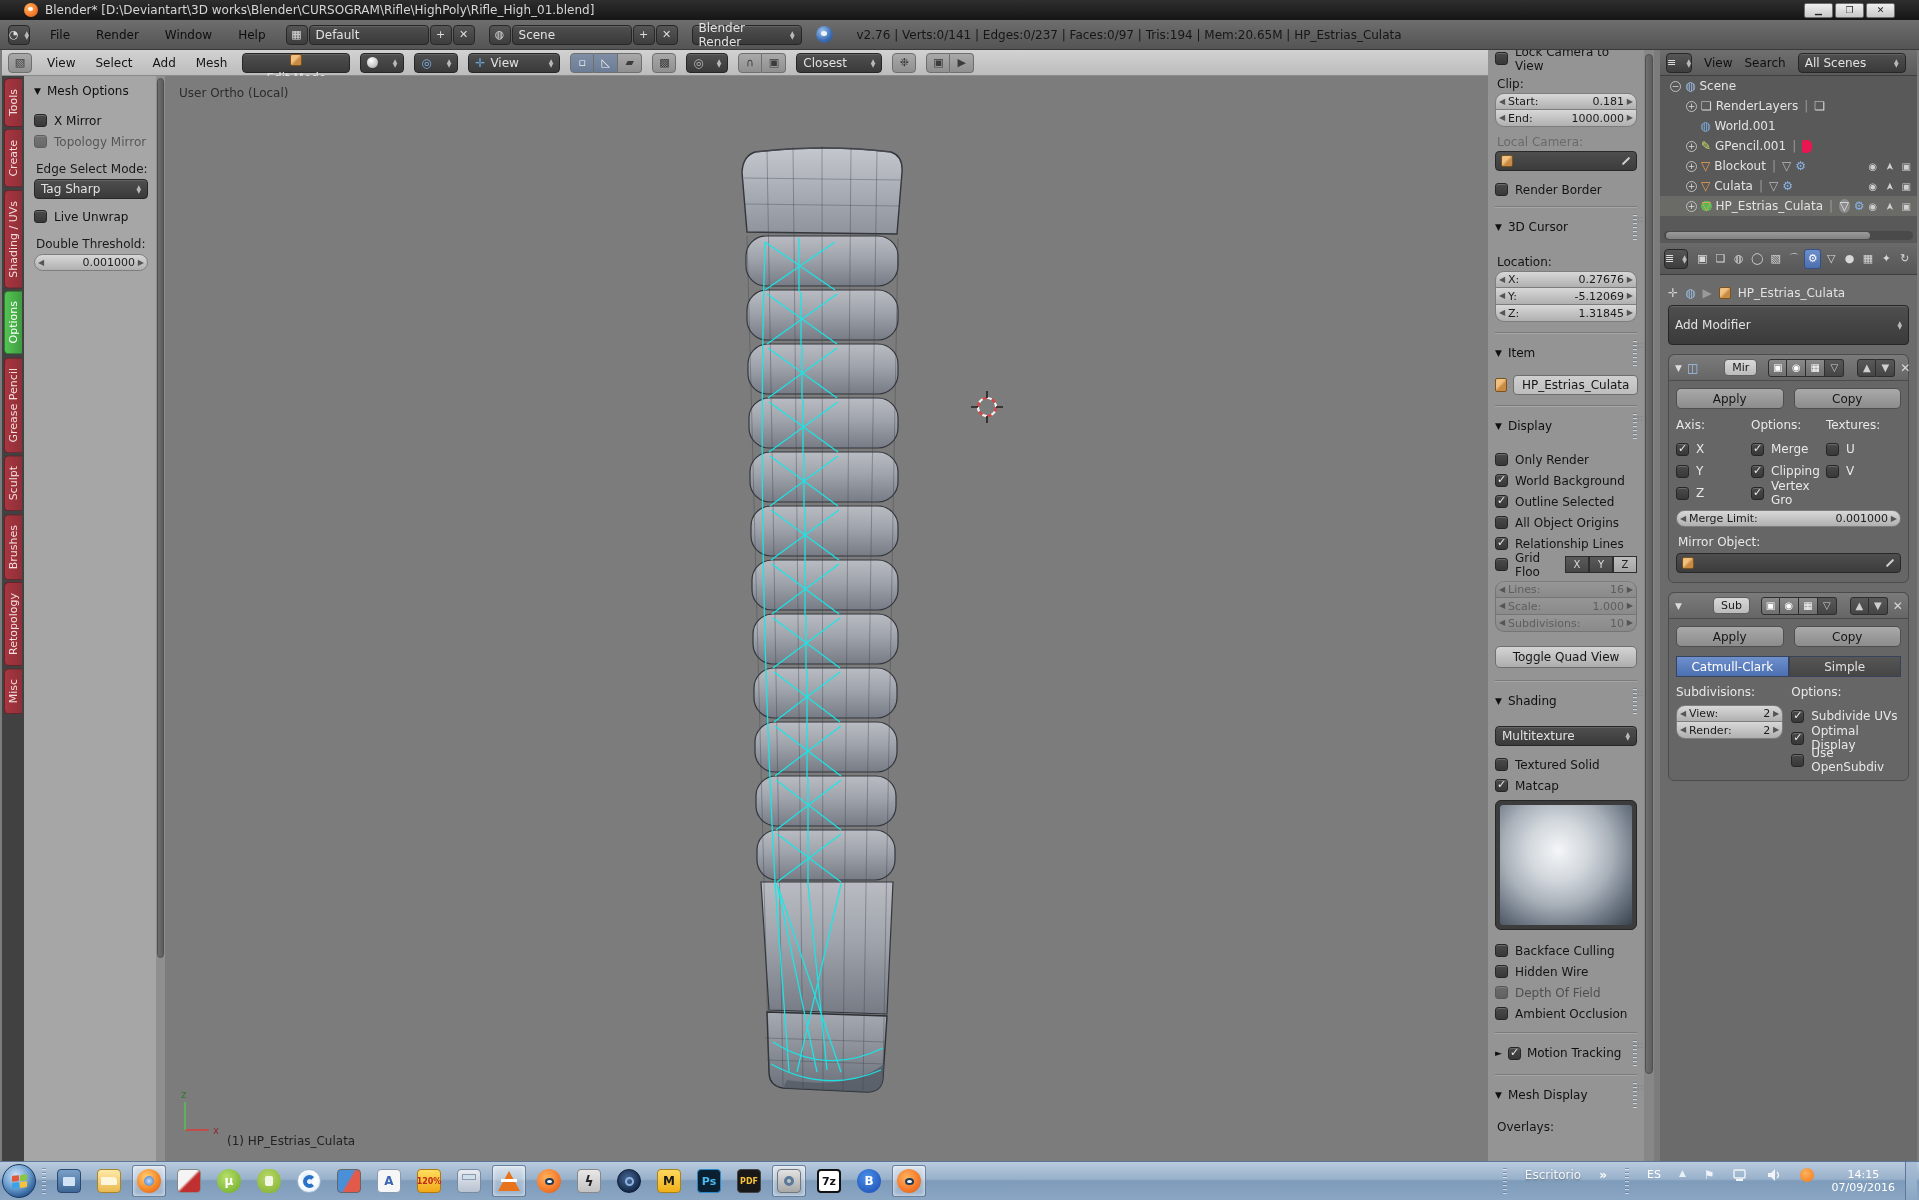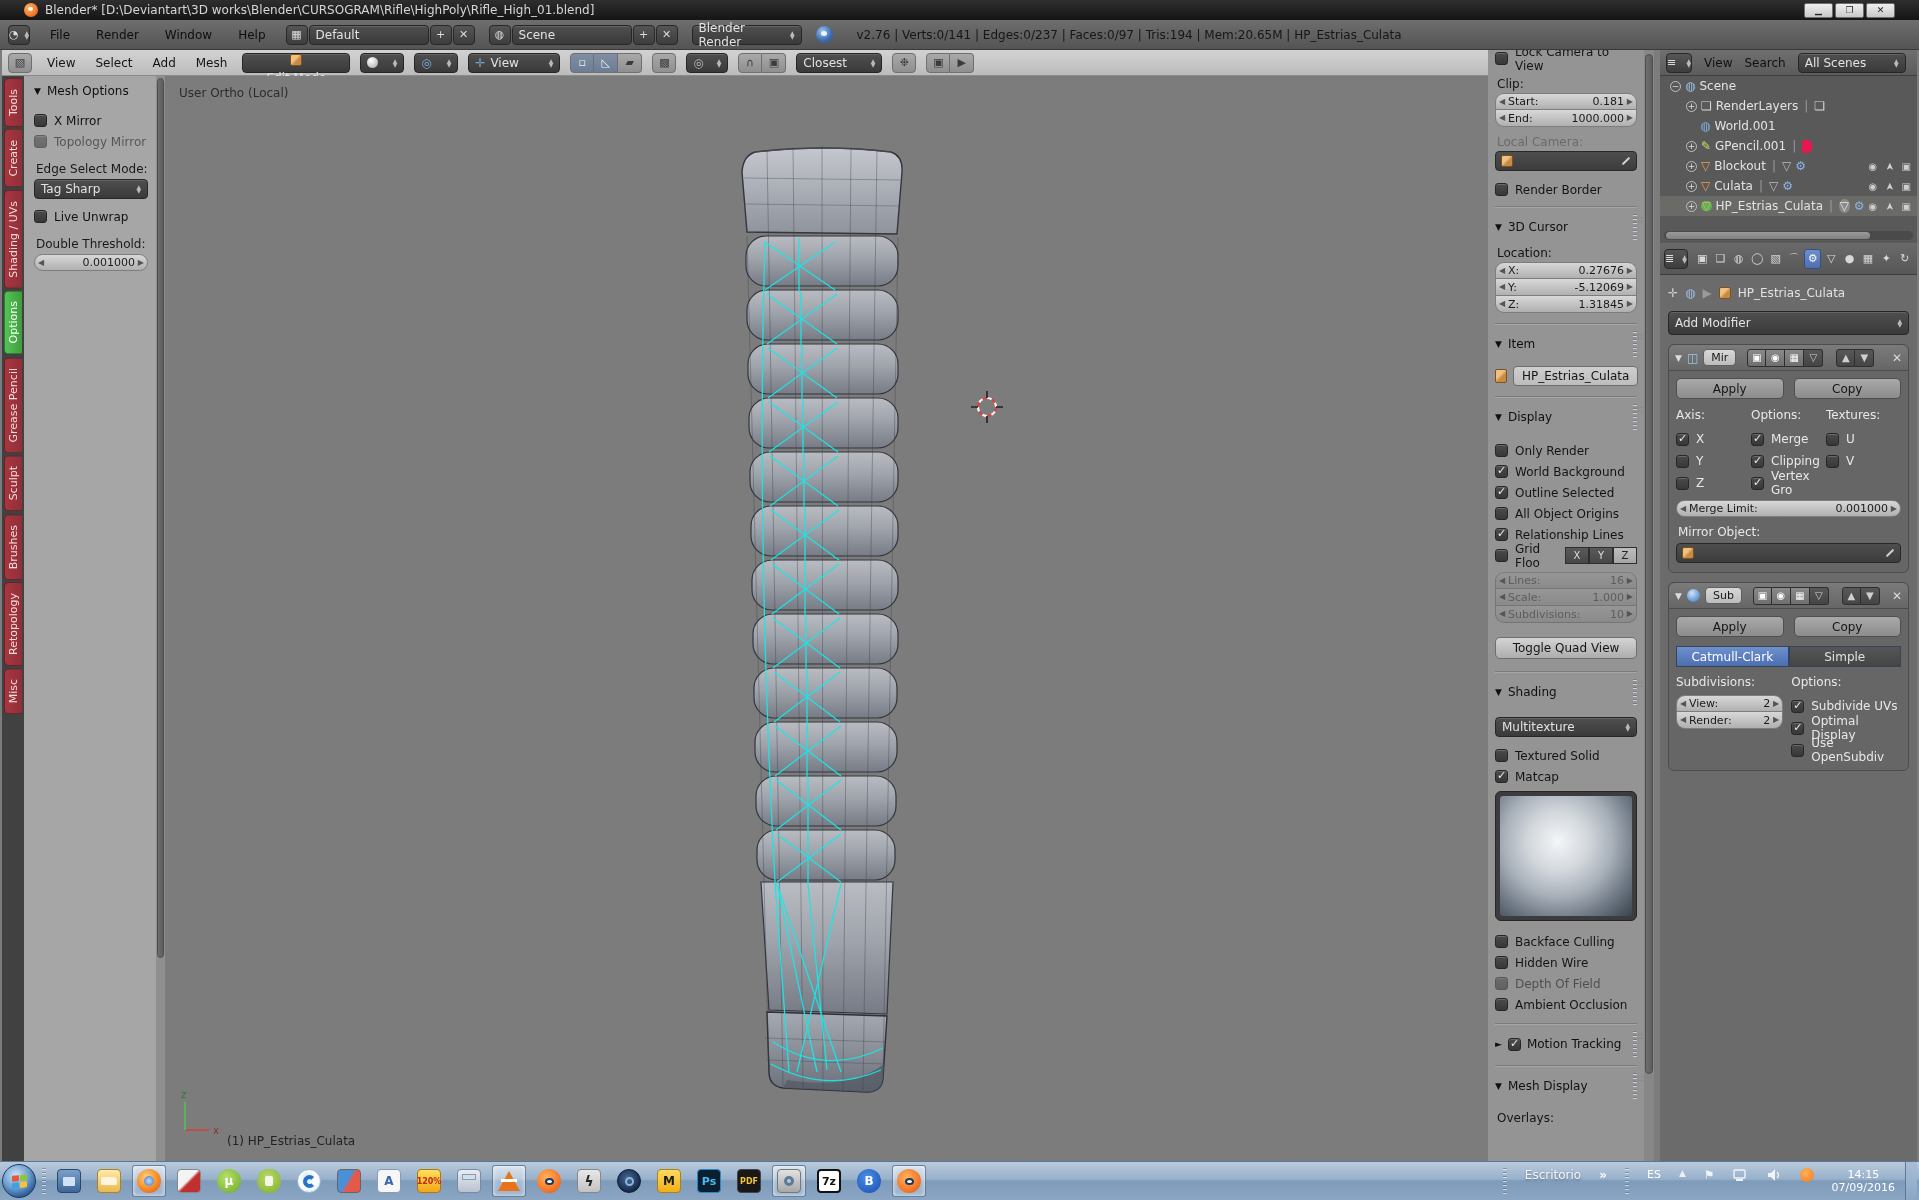--- a/index.html
+++ b/index.html
@@ -114,21 +114,21 @@
 
   #propshdr { position:absolute; left:1660px; top:243px; width:257px; height:32px; background:linear-gradient(#6a6a6a,#575757); border-bottom:1px solid #3e3e3e;
               display:flex; align-items:center; gap:2px; padding:0 4px; }
   .ptab { width:18px; height:20px; border-radius:3px; display:flex; align-items:center; justify-content:center; font-size:11px; color:#d8d8d8; }
   .ptab.active { background:linear-gradient(#6d8fca,#4d6fae); border:1px solid #32508a; color:#fff; }
   #propsbody { position:absolute; left:1660px; top:275px; width:257px; height:886px; background:#6b6b6b; color:#e6e6e6; padding:6px 8px; font-size:12px; }
   #propsbody .crumb { display:flex; align-items:center; gap:7px; height:24px; color:#e2e2e2; }
   .modpanel { border:1px solid #4c4c4c; border-radius:6px; margin-top:9px; background:rgba(0,0,0,.04); }
   .modhdr { height:26px; background:linear-gradient(#7b7b7b,#666); border-bottom:1px solid #4c4c4c; border-radius:6px 6px 0 0;
             display:flex; align-items:center; gap:5px; padding:0 6px; }
-  .modname { background:linear-gradient(#d8d8d8,#bcbcbc); color:#191919; border:1px solid #5f5f5f; border-radius:4px; padding:1px 7px; font-size:11px; }
+  .modname { background:linear-gradient(#d8d8d8,#bcbcbc); color:#191919; border:1px solid #5f5f5f; border-radius:4px; padding:1px 7px; font-size:11px;margin-left:21px; }
   .mbt { width:19px; height:18px; background:linear-gradient(#585858,#454545); border:1px solid #2e2e2e; color:#cfcfcf; font-size:10px;
          display:flex; align-items:center; justify-content:center; }
   .mbt.onb { background:linear-gradient(#8a8a8a,#6f6f6f); color:#fff; }
   .mgroup { display:flex; } .mgroup .mbt { border-left:none; } .mgroup .mbt:first-child { border-left:1px solid #2e2e2e; border-radius:3px 0 0 3px; } .mgroup .mbt:last-child { border-radius:0 3px 3px 0; }
   .modbody { padding:7px 7px 9px 7px; }
   .pbtn { flex:1; height:21px; background:linear-gradient(#a9a9a9,#8c8c8c); border:1px solid #4f4f4f; border-radius:5px; color:#161616;
           display:flex; align-items:center; justify-content:center; }
   .col3 { display:flex; margin-top:9px; }
   .col3 > div { flex:1; }
   .wlbl { color:#e8e8e8; margin-bottom:6px; }
@@ -418,21 +418,21 @@
   <div class="cbrow" style="margin-top:8px;">
     <span class="cb"></span>
     <span>Render Border</span>
   </div>
   <div class="sep"></div>
   <div class="phead">
     <span class="tri">▼</span>
       <span>3D Cursor</span>
       <span class="grip">∷∷</span>
   </div>
-  <div class="lbl" style="margin-top:6px;">Location:</div>
+  <div class="lbl" style="margin-top:15px;">Location:</div>
   <div class="sgroup">
     <div class="slider">
       <span class="arr l">◀</span>
         <span>X:</span>
         <span>0.27676</span>
         <span class="arr r">▶</span>
     </div>
     <div class="slider">
       <span class="arr l">◀</span>
         <span>Y:</span>
@@ -669,21 +669,21 @@
 
 <div id="propsbody">
   <div class="crumb">
     <span style="color:#d0d0d0;">✛</span>
     <span style="color:#9fc0e8;">◍</span>
     <span style="color:#9a9a9a;">▶</span>
     <span class="cube"></span>
     <span>HP_Estrias_Culata</span>
   </div>
 
-  <div class="ddark" style="height:24px;margin-top:6px;">
+  <div class="ddark" style="height:40px;margin-top:0;">
     <span>Add Modifier</span>
       <span class="ud">▲<br>▼</span>
   </div>
 
   <div class="modpanel">
     <div class="modhdr">
       <span style="font-size:9px;color:#dcdcdc;">▼</span>
       <span style="color:#9fc4ef;">◫</span>
       <span class="modname">Mir</span>
       <span class="mgroup" style="margin-left:6px;">

